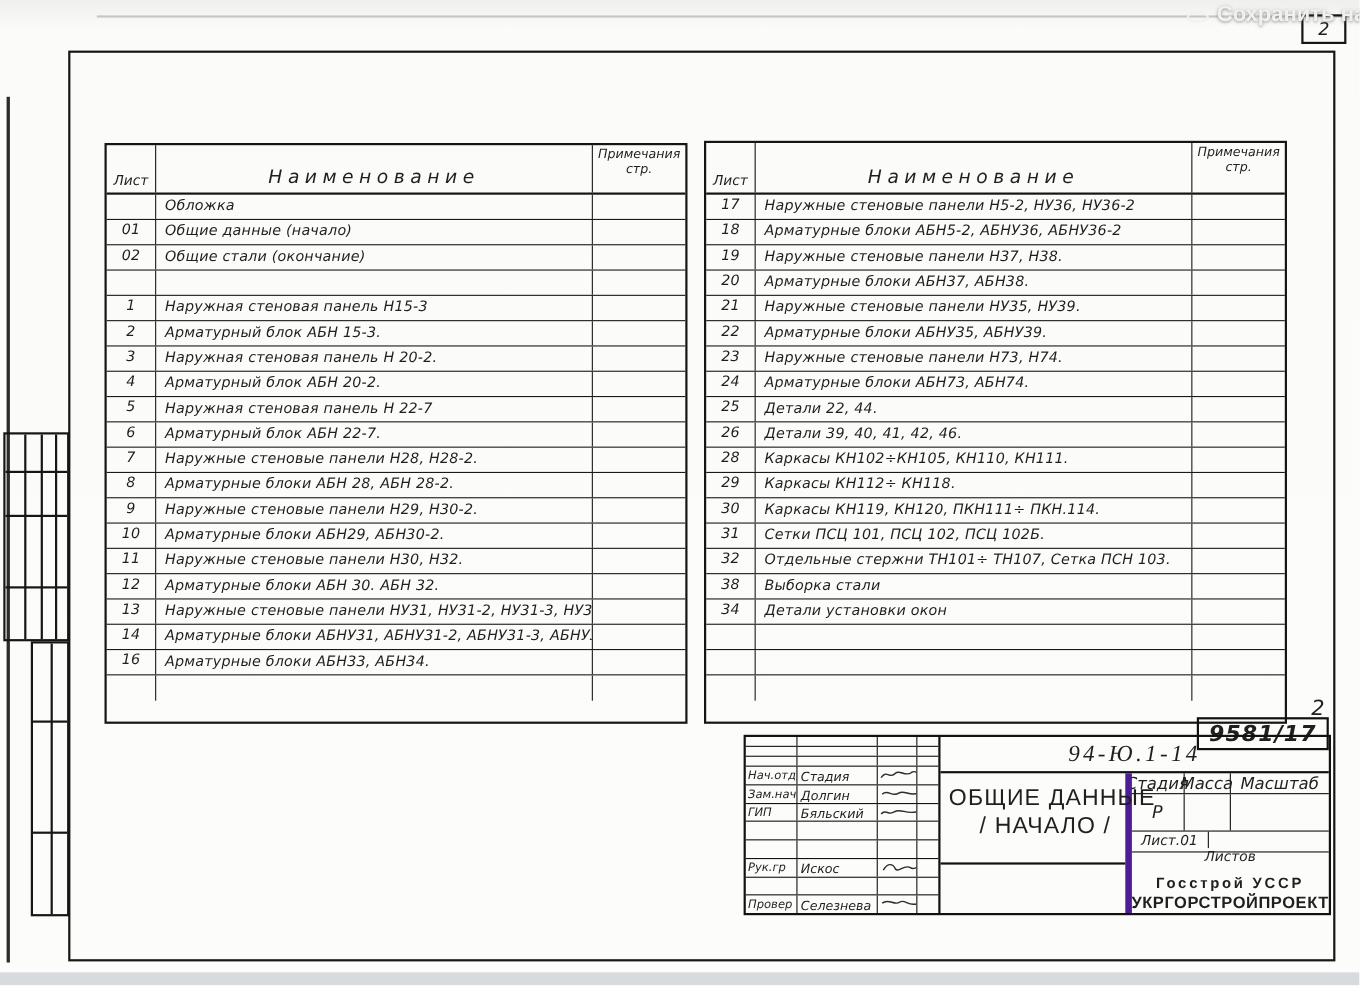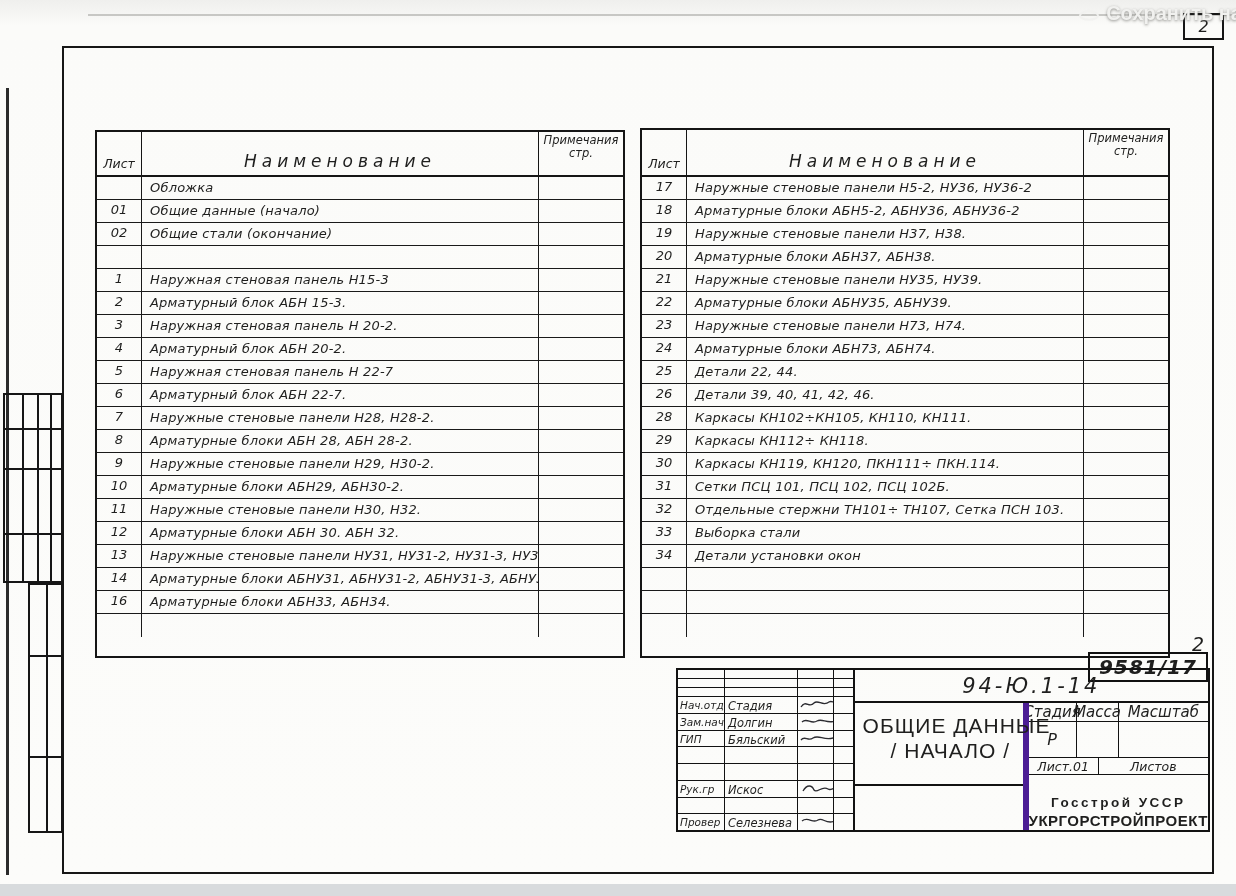--- a/index.html
+++ b/index.html
@@ -62,36 +62,36 @@
   .srow.thin{flex:0 0 9px;}
   .srow:last-child{border-bottom:none;}
   .s-role{width:47px;border-right:1.3px solid #121212;box-sizing:border-box;
           font-style:italic;font-size:10.5px;padding:2px 0 0 2px;white-space:nowrap;overflow:hidden;}
   .s-name{width:73px;border-right:1.3px solid #121212;box-sizing:border-box;
           font-style:italic;font-size:11.5px;padding:2px 0 0 3px;white-space:nowrap;overflow:hidden;}
   .s-sig{flex:1;border-right:1.3px solid #121212;box-sizing:border-box;position:relative;overflow:hidden;}
   .s-date{width:19px;}
   .stamp-right{flex:1;display:flex;flex-direction:column;}
   .code-row{height:33px;border-bottom:2px solid #121212;box-sizing:border-box;display:flex;
-            align-items:center;justify-content:center;font-size:21px;letter-spacing:3px;font-style:italic;}
+            align-items:center;justify-content:center;font-size:21px;letter-spacing:3px;font-style:italic;font-family:Liberation Serif, serif;}
   .stamp-lower{flex:1;display:flex;min-height:0;}
   .title-cell{width:174px;border-right:6px solid #4c1d95;box-sizing:border-box;position:relative;}
   .title-main{padding:10px 0 0 8px;font-family:"Liberation Sans",sans-serif;font-size:21px;
               letter-spacing:1px;line-height:26px;white-space:nowrap;}
   .title-sub{padding-left:36px;font-family:"Liberation Sans",sans-serif;font-size:21px;letter-spacing:1px;}
   .title-split{position:absolute;left:0;right:0;top:81px;height:1.8px;background:#121212;}
   .meta-cell{flex:1;display:flex;flex-direction:column;}
   .meta-h{height:19px;display:flex;border-bottom:1.6px solid #121212;box-sizing:border-box;}
   .meta-h div{font-style:italic;font-size:15px;display:flex;align-items:center;justify-content:center;}
   .mc1{width:48px;border-right:1.4px solid #121212;box-sizing:border-box;}
   .mc2{width:42px;border-right:1.4px solid #121212;box-sizing:border-box;}
   .mc3{flex:1;}
   .meta-v{height:42px;display:flex;border-bottom:1.6px solid #121212;box-sizing:border-box;}
   .meta-v div{display:flex;align-items:center;justify-content:center;font-style:italic;font-size:16px;}
-  .meta-s{height:19px;display:flex;border-bottom:1.6px solid #121212;box-sizing:border-box;}
+  .meta-s{height:19px;display:flex;border-bottom:1.6px solid #121212;box-sizing:border-box;flex-direction:column;}
   .meta-s div{font-style:italic;font-size:12.5px;display:flex;align-items:center;justify-content:center;}
   .ms1{width:70px;border-right:1.4px solid #121212;box-sizing:border-box;}
   .ms2{flex:1;}
   .meta-org{flex:1;text-align:center;font-family:"Liberation Sans",sans-serif;font-weight:bold;
             padding-top:3px;line-height:18px;}
   .org1{font-size:13.5px;letter-spacing:2.5px;margin-top:16px;}
   .org2{font-size:15px;letter-spacing:.5px;}
   svg.sig{position:absolute;left:1px;top:1px;}
 </style>
 </head>
@@ -361,21 +361,21 @@
           <div class="r-note"></div>
         </div>
 
         <div class="t-row">
           <div class="r-sheet">32</div>
           <div class="r-name">Отдельные стержни ТН101÷ ТН107, Сетка ПСН 103.</div>
           <div class="r-note"></div>
         </div>
 
         <div class="t-row">
-          <div class="r-sheet">33</div>
+          <div class="r-sheet">38</div>
           <div class="r-name">Выборка стали</div>
           <div class="r-note"></div>
         </div>
 
         <div class="t-row">
           <div class="r-sheet">34</div>
           <div class="r-name">Детали установки окон</div>
           <div class="r-note"></div>
         </div>
 

